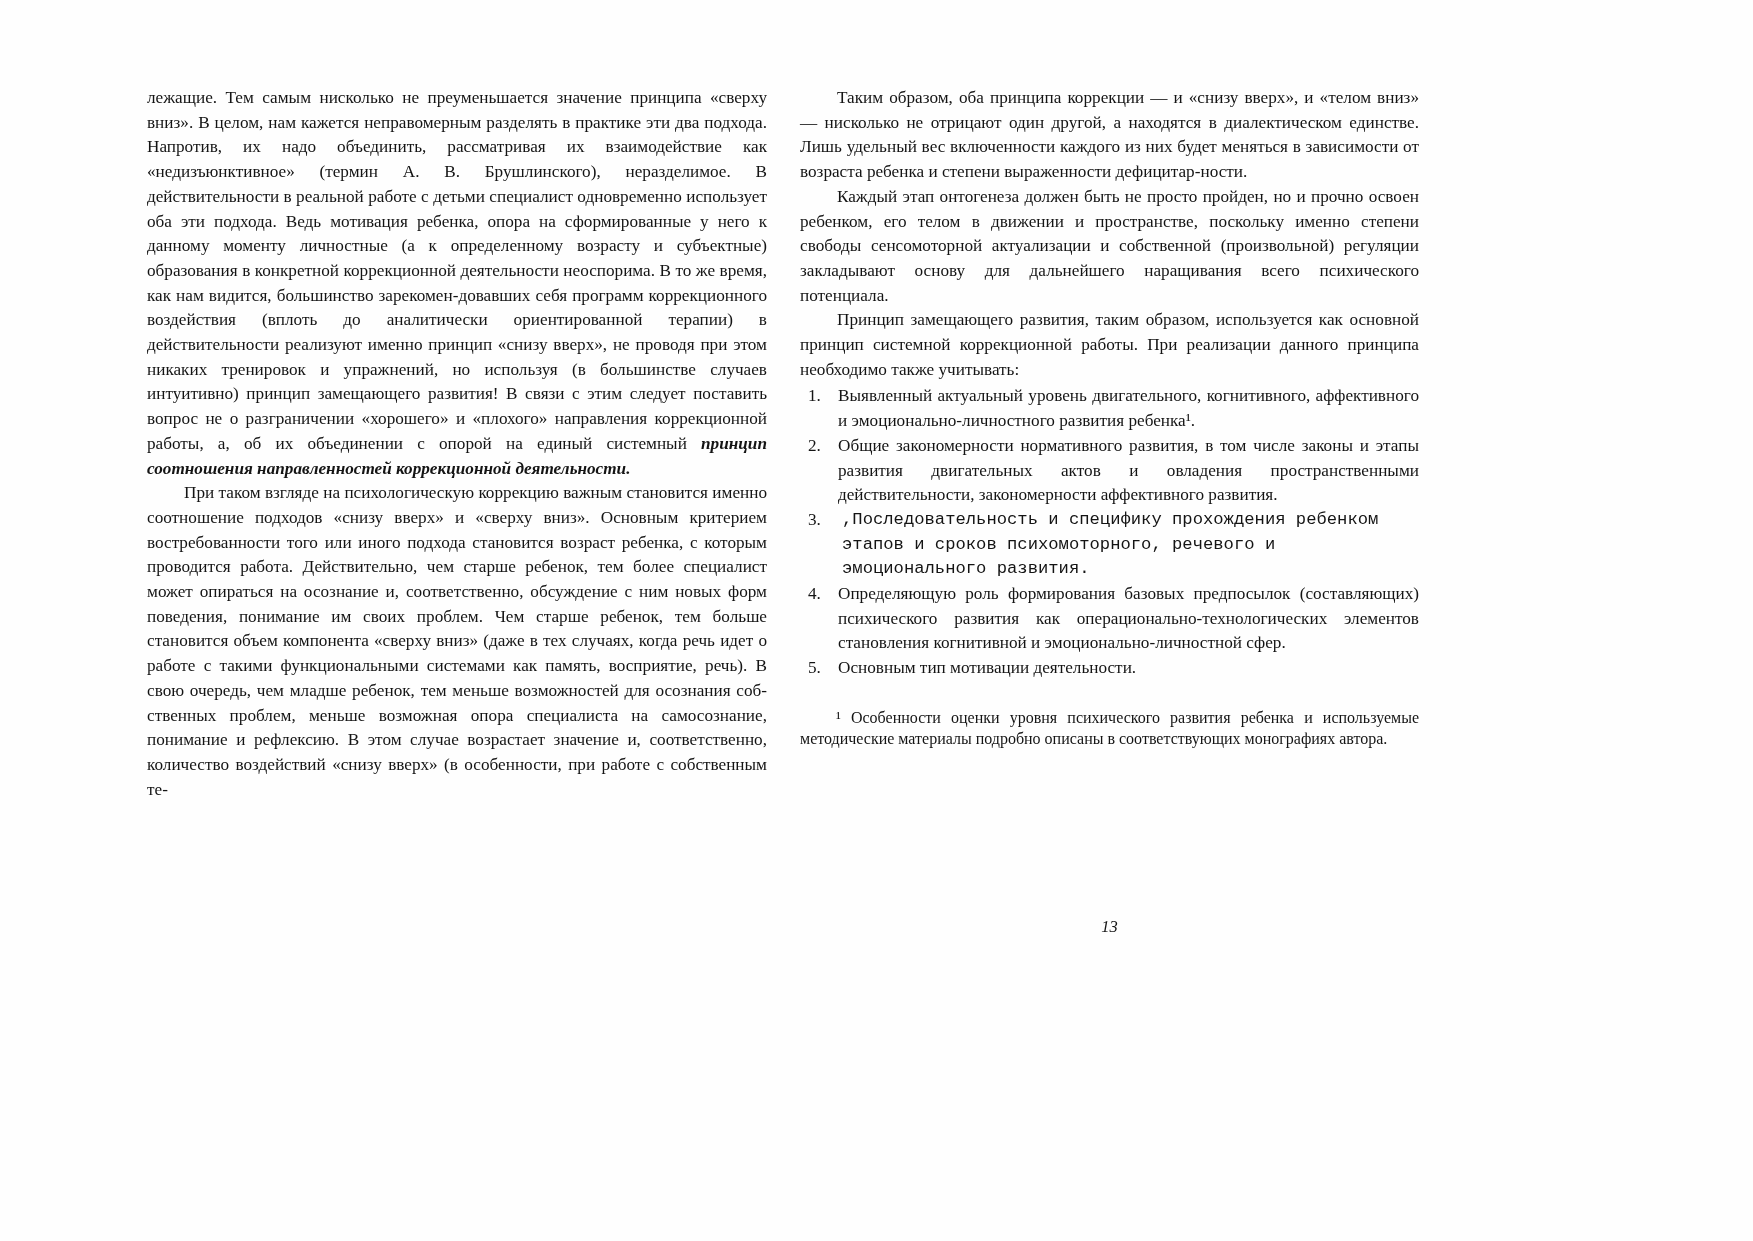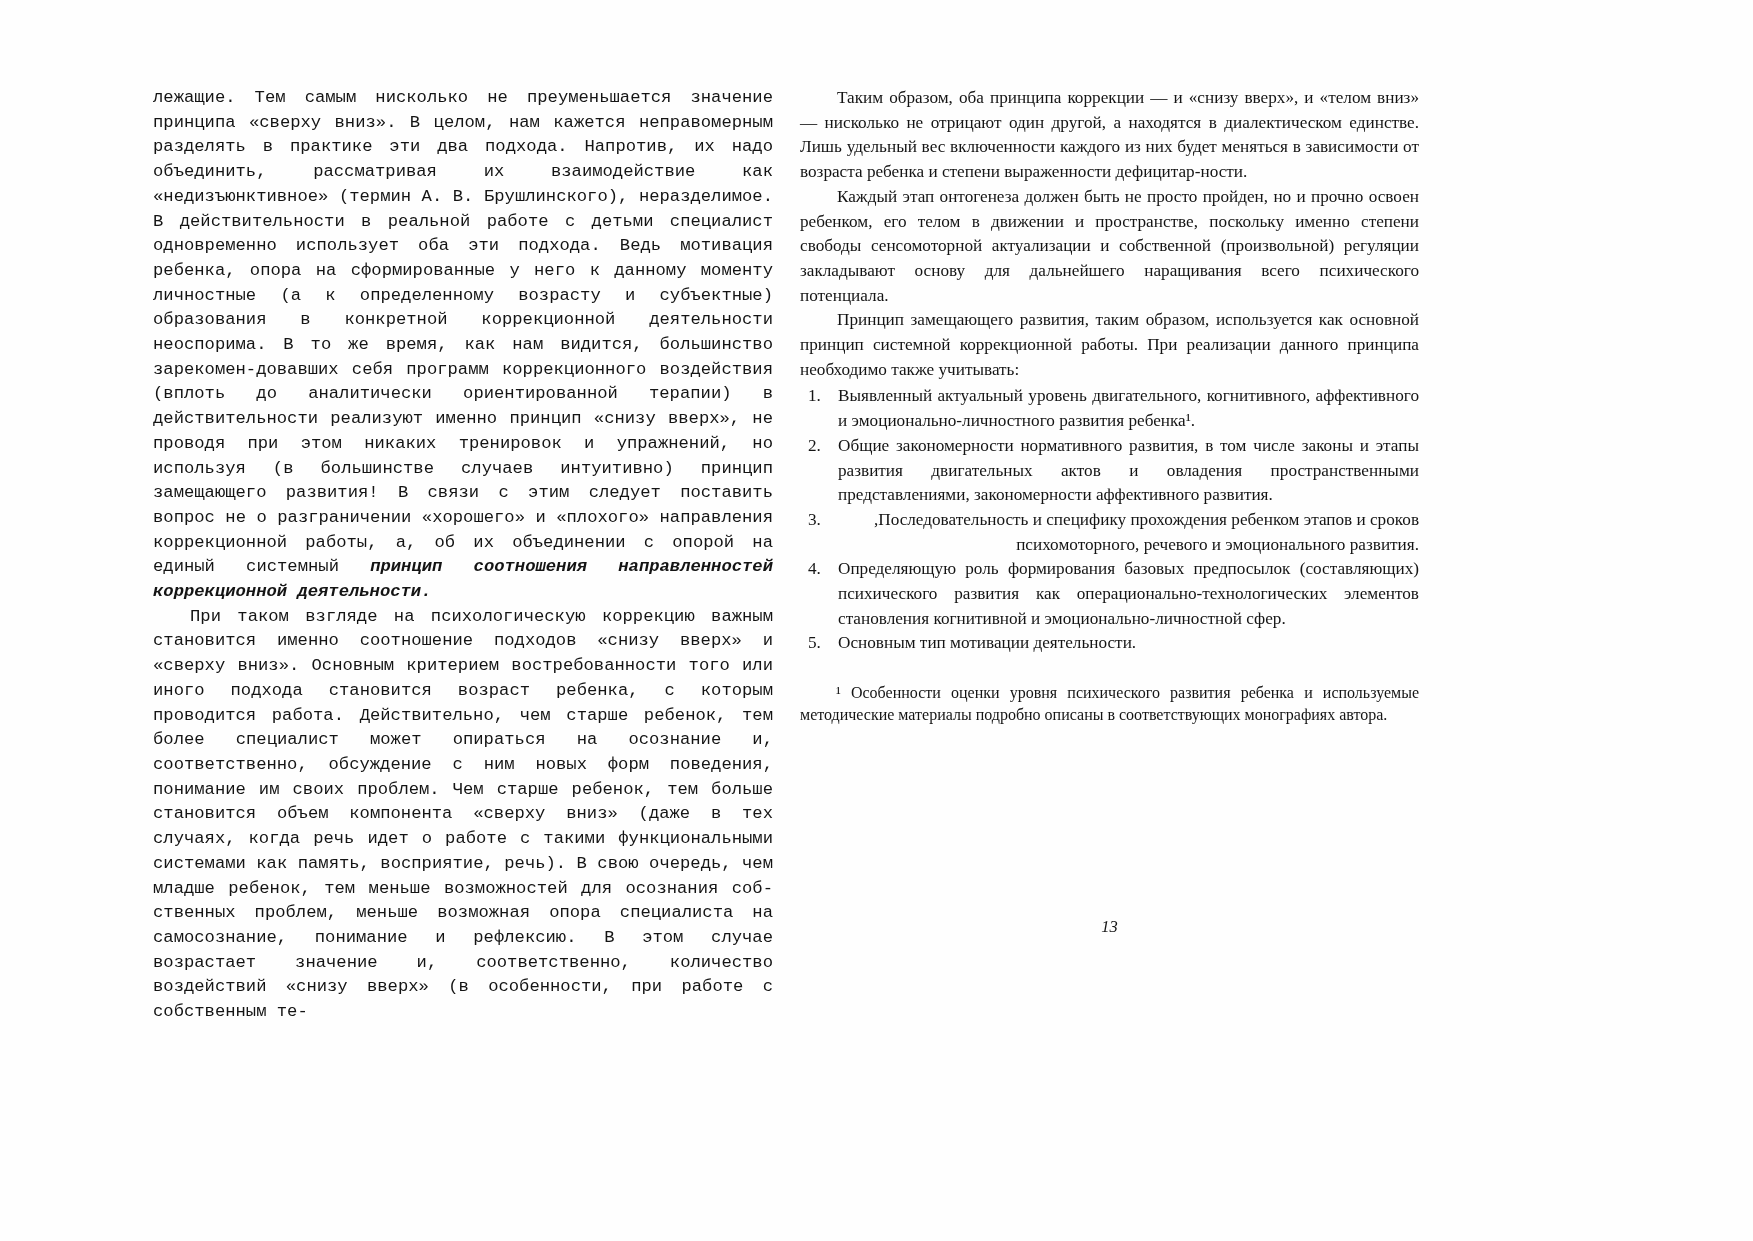--- a/index.html
+++ b/index.html
@@ -19,21 +19,21 @@
     position: absolute;
     inset: 0;
   }
   .page {
     position: absolute;
     top: 86px;
     font-size: 17.2px;
     line-height: 24.7px;
     text-align: justify;
   }
-  .page-left  { left: 153px; width: 620px; font-family: Liberation Mono, monospace; }
+  .page-left  { left: 147px; width: 620px; }
   .page-right { left: 800px; width: 619px; }
 
   p.para {
     margin: 0;
     text-indent: 37px;
   }
   p.para.cont {
     text-indent: 0;
   }
   .emph {
@@ -50,22 +50,23 @@
   .li-num {
     flex: 0 0 38px;
     box-sizing: border-box;
     padding-left: 8px;
   }
   .li-text {
     flex: 1;
     text-align: justify;
   }
   .li-text.align-left {
-    text-align: right;
+    text-align: left;
     padding-left: 4px;
+    font-family: Liberation Mono, monospace;
   }
 
   .footnote {
     margin: 26px 0 0 0;
     font-size: 16px;
     line-height: 21.6px;
     text-indent: 36px;
     text-align: justify;
   }
 
@@ -95,21 +96,21 @@
     <p class="para">Каждый этап онтогенеза должен быть не просто пройден, но и прочно освоен ребенком, его телом в движении и пространстве, поскольку именно степени свободы сенсомоторной актуализации и собственной (произвольной) регуляции закладывают основу для дальнейшего наращивания всего психического потенциала.</p>
     <p class="para">Принцип замещающего развития, таким образом, используется как основной принцип системной коррекционной работы. При реализации данного принципа необходимо также учитывать:</p>
 
     <div class="list">
       <div class="list-item">
         <span class="li-num">1.</span>
         <span class="li-text">Выявленный актуальный уровень двигательного, когнитивного, аффективного и эмоционально-личностного развития ребенка¹.</span>
       </div>
       <div class="list-item">
         <span class="li-num">2.</span>
-        <span class="li-text">Общие закономерности нормативного развития, в том числе законы и этапы развития двигательных актов и овладения пространственными представлениями, закономерности аффективного развития.</span>
+        <span class="li-text">Общие закономерности нормативного развития, в том числе законы и этапы развития двигательных актов и овладения пространственными действительности, закономерности аффективного развития.</span>
       </div>
       <div class="list-item">
         <span class="li-num">3.</span>
         <span class="li-text align-left">,Последовательность и специфику прохождения ребенком этапов и сроков психомоторного, речевого и эмоционального развития.</span>
       </div>
       <div class="list-item">
         <span class="li-num">4.</span>
         <span class="li-text">Определяющую роль формирования базовых предпосылок (составляющих) психического развития как операционально-технологических элементов становления когнитивной и эмоционально-личностной сфер.</span>
       </div>
       <div class="list-item">

